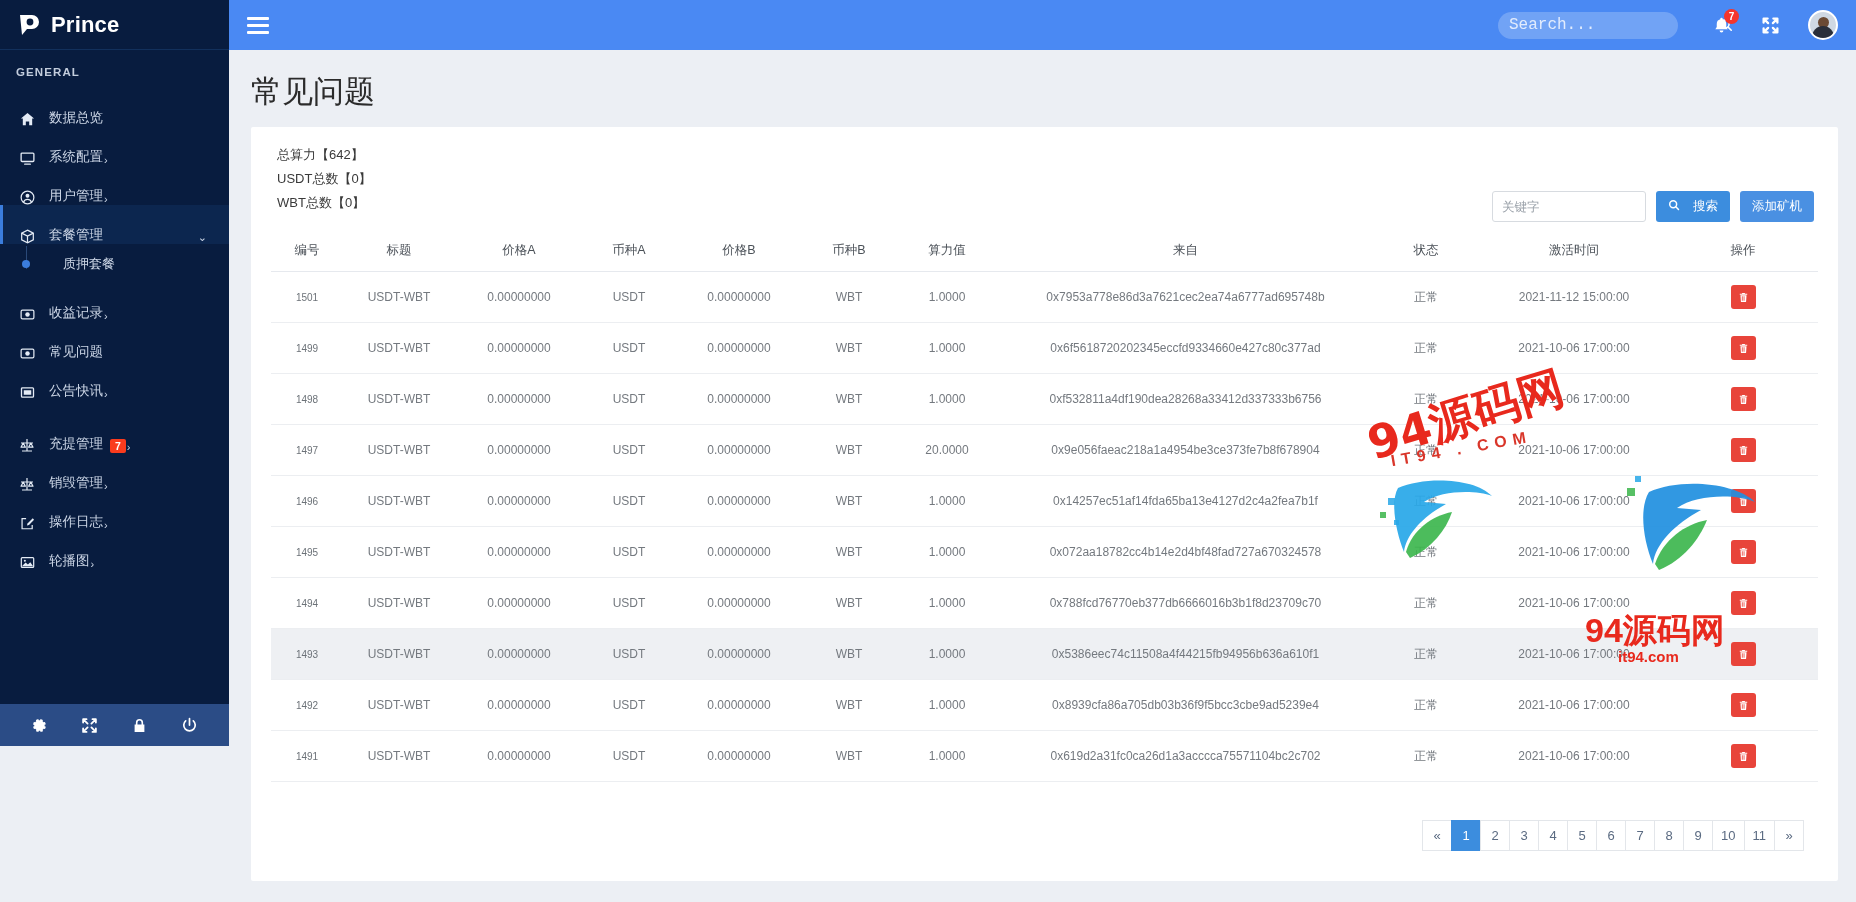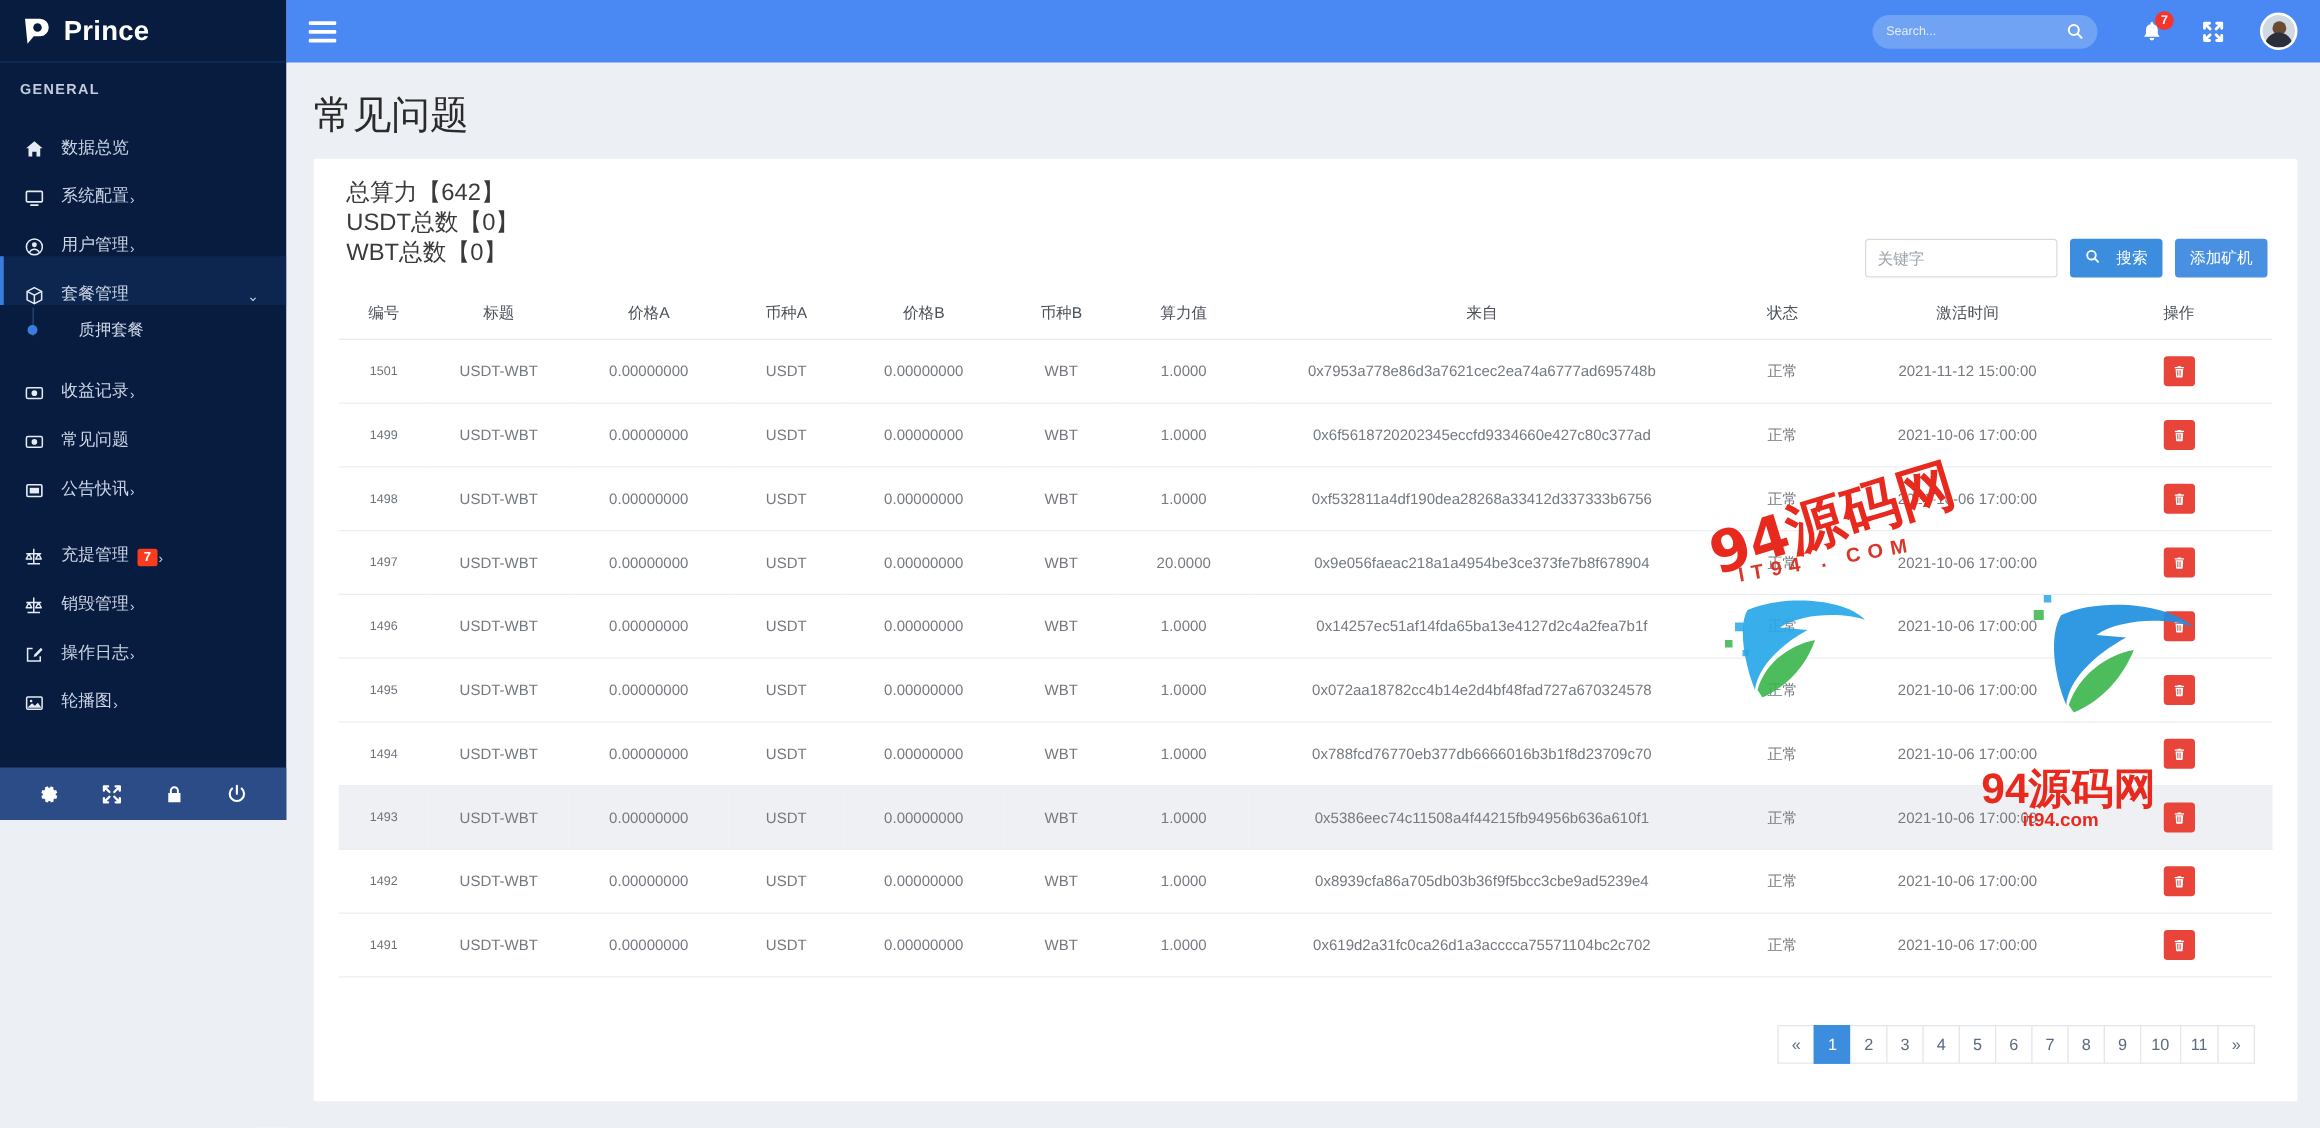--- a/index.html
+++ b/index.html
@@ -5,21 +5,21 @@
   * { box-sizing: border-box; margin: 0; padding: 0; }
   html, body {
     width: 1856px; height: 902px;
     font-family: "Liberation Sans", "DejaVu Sans", sans-serif;
     background: #eceff4; overflow: hidden;
   }
   .app { display: flex; width: 1856px; height: 902px; position: relative; }
 
   
   .sidebar {
-    width: 229px; flex: 0 0 229px; height: 656px;
+    width: 229px; flex: 0 0 229px; height: 746px;
     background: #081c3f; position: relative;
     display: flex; flex-direction: column;
   }
   .brand {
     height: 50px; display: flex; align-items: center; gap: 9px;
     padding-left: 16px; border-bottom: 1px solid #12305c;
   }
   .brand-logo {
     width: 26px; height: 26px; position: relative;
     display: flex; align-items: center; justify-content: center;
@@ -89,21 +89,21 @@
   .hamburger { display: flex; flex-direction: column; gap: 4px; cursor: pointer; }
   .hamburger span { display: block; width: 22px; height: 3px; background: #fff; border-radius: 1px; }
   .topbar-spacer { flex: 1 1 auto; }
   .search-box {
     width: 180px; height: 27px; background: rgba(255,255,255,.22);
     border-radius: 14px; display: flex; align-items: center;
     padding: 0 11px; margin-right: 34px;
   }
   .search-box input {
     flex: 1 1 auto; background: transparent; border: 0; outline: none;
-    color: #ffffff; font-size: 10px; font-family: Liberation Sans, sans-serif;
+    color: #ffffff; font-size: 16px; font-family: Liberation Mono, monospace;
   }
   .search-box input::placeholder { color: #e2ecfd; }
   .search-box .sicon { color: #fff; display: flex; }
   .bell-wrap { position: relative; margin-right: 30px; cursor: pointer; color: #fff; display:flex; }
   .bell-badge {
     position: absolute; top: -7px; right: -8px; background: #f5352b; color: #fff;
     font-size: 10px; line-height: 15px; min-width: 15px; height: 15px;
     border-radius: 50%; text-align: center; font-weight: 700;
   }
   .expand-ic { color: #fff; margin-right: 28px; cursor: pointer; display:flex; }
@@ -117,21 +117,21 @@
 
   .content { flex: 1 1 auto; padding: 0 0 0 0; overflow: hidden; }
   .page-title {
     font-size: 31px; color: #2b2b2b; font-weight: 400;
     padding: 21px 0 14px 22px;
   }
   .card {
     background: #ffffff; margin: 0 18px 0 22px; border-radius: 2px;
     min-height: 600px; padding: 16px 20px 10px 20px; position: relative;
   }
-  .stats { font-size: 19px; color: #3a3a3a; line-height: 24px; padding-left: 6px; }
+  .stats { font-size: 13px; color: #3a3a3a; line-height: 24px; padding-left: 6px; }
   .toolbar {
     display: flex; justify-content: flex-end; align-items: center;
     gap: 10px; margin-top: -24px; margin-bottom: 12px; padding-right: 4px;
   }
   .kw-input {
     width: 154px; height: 31px; border: 1px solid #d7dbe0; border-radius: 3px;
     padding: 0 9px; font-size: 12.5px; color: #0c4a6e; outline: none;
     font-family: inherit;
   }
   .kw-input::placeholder { color: #9aa1a9; }

